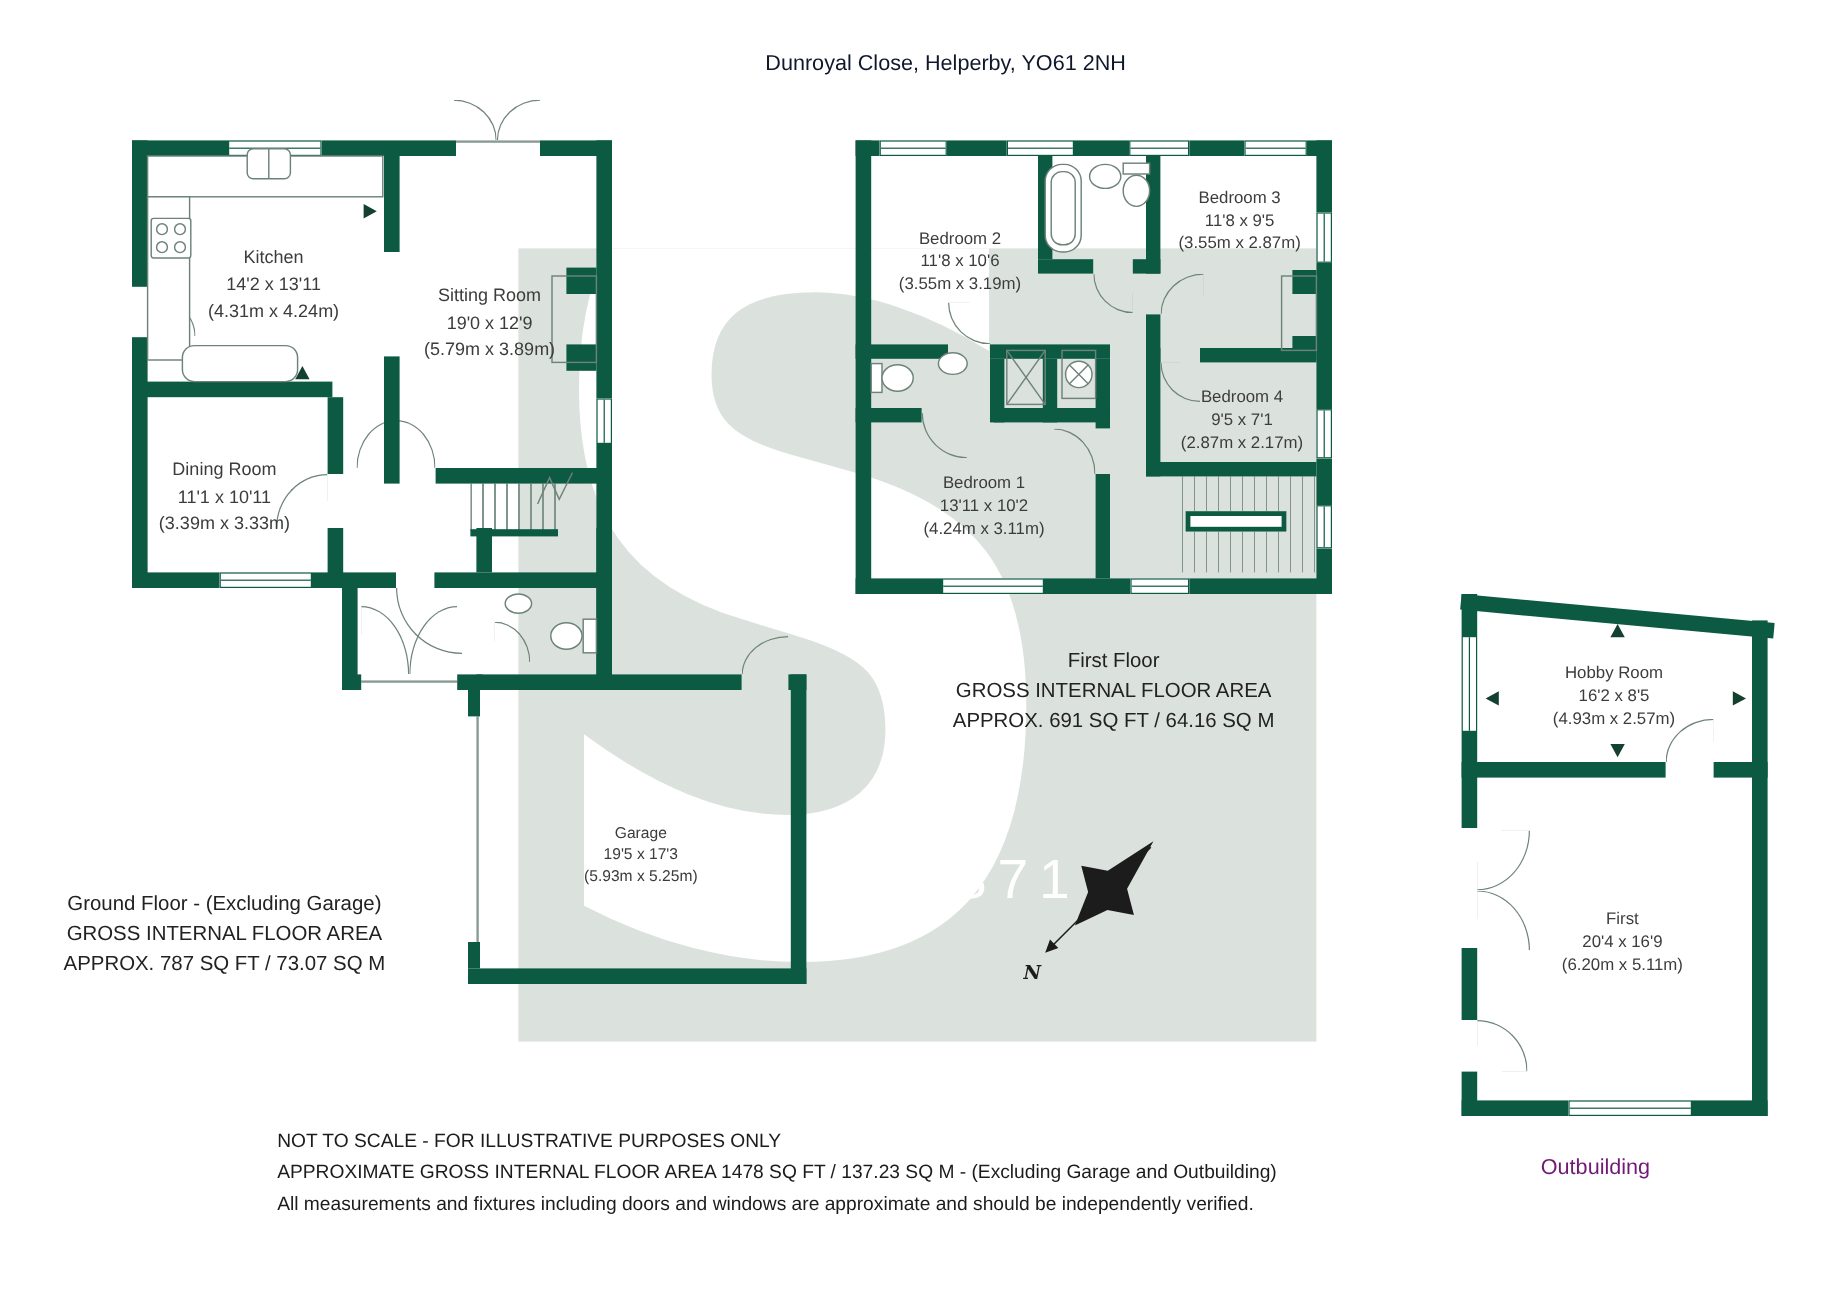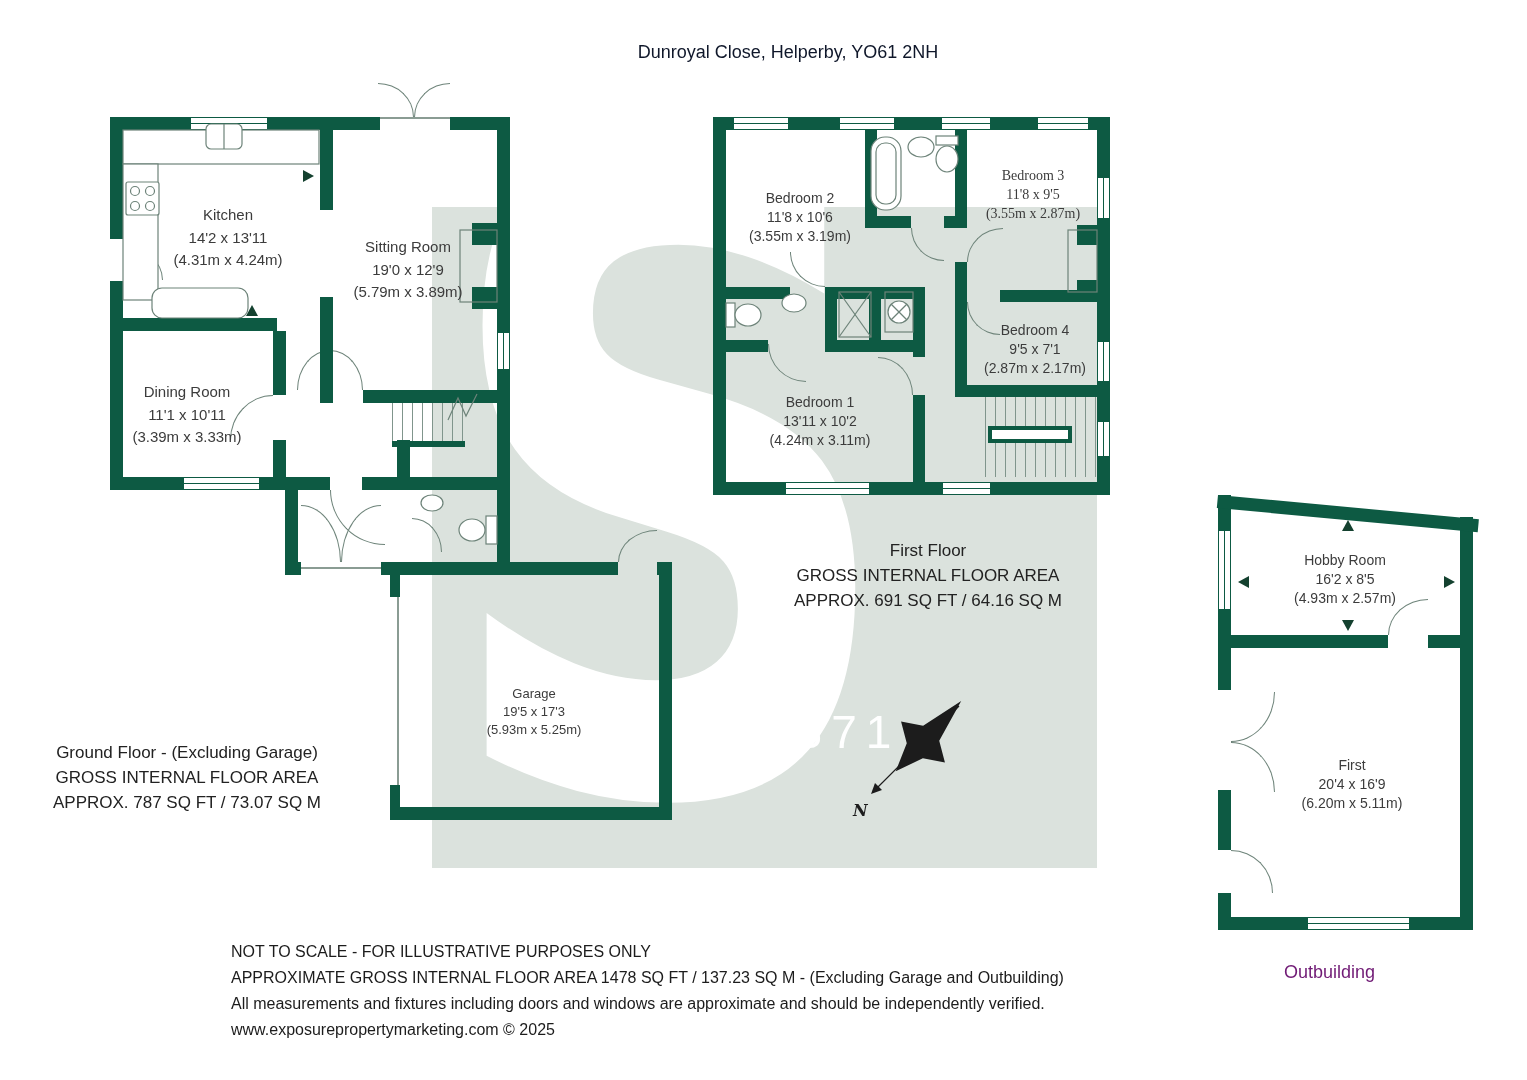--- a/index.html
+++ b/index.html
@@ -259,21 +259,21 @@
   <div class="lbl sm" style="left:454px;top:685px;width:160px;">
     <div>Garage</div>
     <div>19'5 x 17'3</div>
     <div>(5.93m x 5.25m)</div>
   </div>
   <div class="lbl" style="left:720px;top:189px;width:160px;">
     <div>Bedroom 2</div>
     <div>11'8 x 10'6</div>
     <div>(3.55m x 3.19m)</div>
   </div>
-  <div class="lbl" style="left:953px;top:167px;width:160px;font-family:Liberation Serif, serif;">
+  <div class="lbl" style="left:953px;top:155px;width:160px;">
     <div>Bedroom 3</div>
     <div>11'8 x 9'5</div>
     <div>(3.55m x 2.87m)</div>
   </div>
   <div class="lbl" style="left:955px;top:321px;width:160px;">
     <div>Bedroom 4</div>
     <div>9'5 x 7'1</div>
     <div>(2.87m x 2.17m)</div>
   </div>
   <div class="lbl" style="left:740px;top:393px;width:160px;">
@@ -302,16 +302,15 @@
     <div>GROSS INTERNAL FLOOR AREA</div>
     <div>APPROX. 691 SQ FT / 64.16 SQ M</div>
   </div>
 
   <div id="outb-label">Outbuilding</div>
 
   <div id="footer">
     <div>NOT TO SCALE - FOR ILLUSTRATIVE PURPOSES ONLY</div>
     <div>APPROXIMATE GROSS INTERNAL FLOOR AREA 1478 SQ FT / 137.23 SQ M - (Excluding Garage and Outbuilding)</div>
     <div>All measurements and fixtures including doors and windows are approximate and should be independently verified.</div>
-    <div>www.exposurepropertymarketing.com © 2025</div>
   </div>
 
 </div>
 
 </body></html>

